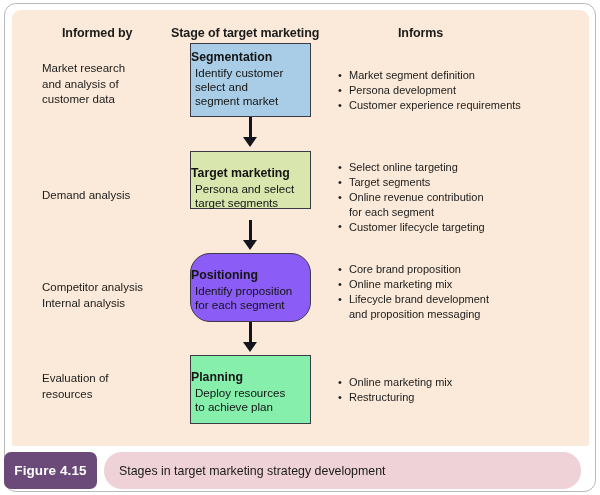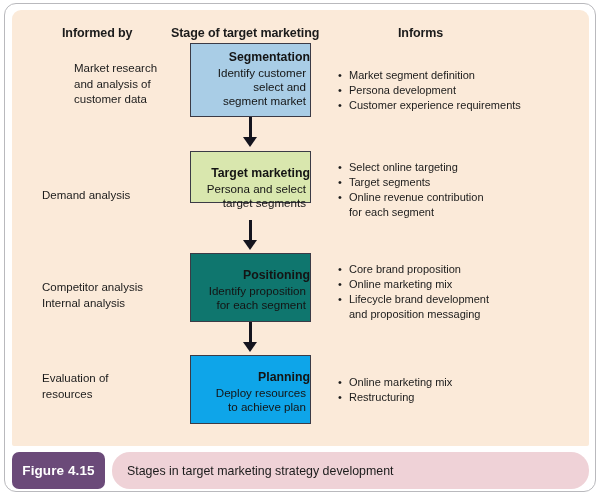--- a/index.html
+++ b/index.html
@@ -70,21 +70,21 @@
   }
   .left-text div { white-space: nowrap; }
 
   
   .stage-box {
     position: absolute;
     left: 178px;
     width: 121px;
     box-sizing: border-box;
     border: 1.4px solid #3b3b46;
-    text-align: right;
+    text-align: left;
     color: #141414;
     padding-top: 6px;
   }
   .stage-title {
     display: block;
     font-size: 12.3px;
     font-weight: bold;
     line-height: 15px;
     margin-bottom: 1px;
   }
@@ -141,21 +141,21 @@
     color: #1b1b1b;
   }
   .bullets li .cont {
     display: block;
     padding-left: 0;
   }
 
   
   .caption-row {
     position: absolute;
-    left: 12px;
+    left: 4px;
     top: 452px;
     width: 577px;
     height: 37px;
   }
   .fig-badge {
     position: absolute;
     left: 0;
     top: 0;
     width: 93px;
     height: 37px;
@@ -193,21 +193,21 @@
 
 <div id="figure-root">
   <div class="outer-frame"></div>
 
   <div class="diagram-panel">
 
     <div class="col-header" id="hdr-informed-by">Informed by</div>
     <div class="col-header" id="hdr-stage">Stage of target marketing</div>
     <div class="col-header" id="hdr-informs">Informs</div>
 
-    <div class="left-text" style="top:51px;margin-left:32px;">
+    <div class="left-text" style="top:51px;">
       <div>Market research</div>
       <div>and analysis of</div>
       <div>customer data</div>
     </div>
 
     <div class="stage-box" id="box-segmentation" style="top:33px;height:74px;background:#a9cde6;">
       <span class="stage-title">Segmentation</span>
       <span class="stage-desc">Identify customer</span>
       <span class="stage-desc">select and</span>
       <span class="stage-desc">segment market</span>
@@ -221,46 +221,47 @@
         <li><span>Market segment definition</span></li>
         <li><span>Persona development</span></li>
         <li><span>Customer experience requirements</span></li>
       </ul>
     </div>
 
     <div class="left-text" style="top:178px;">
       <div>Demand analysis</div>
     </div>
 
-    <div class="stage-box" id="box-target-marketing" style="top:141px;height:52px;background:#d9e7ae;">
+    <div class="stage-box" id="box-target-marketing" style="top:141px;height:58px;background:#d9e7ae;">
       <span class="stage-title" style="margin-top:8px;">Target marketing</span>
       <span class="stage-desc">Persona and select</span>
       <span class="stage-desc">target segments</span>
     </div>
 
     <div class="arrow" style="top:210px;height:23px;"></div>
     <div class="arrow-head" style="top:230px;"></div>
 
     <div class="bullets" style="top:142px;">
       <ul>
         <li><span>Select online targeting</span></li>
         <li><span>Target segments</span></li>
         <li>
           <span>Online revenue contribution</span>
           <span class="cont">for each segment</span>
         </li>
+        <li><span>Customer lifecycle targeting</span></li>
       </ul>
     </div>
 
     <div class="left-text" style="top:270px;">
       <div>Competitor analysis</div>
       <div>Internal analysis</div>
     </div>
 
-    <div class="stage-box" id="box-positioning" style="top:243px;height:69px;background:#0f766e;">
+    <div class="stage-box" id="box-positioning" style="top:243px;height:69px;background:#8b5cf6;border-radius:20px;">
       <span class="stage-title" style="margin-top:8px;">Positioning</span>
       <span class="stage-desc">Identify proposition</span>
       <span class="stage-desc">for each segment</span>
     </div>
 
     <div class="arrow" style="top:312px;height:23px;"></div>
     <div class="arrow-head" style="top:332px;"></div>
 
     <div class="bullets" style="top:244px;">
       <ul>
@@ -271,21 +272,21 @@
           <span class="cont">and proposition messaging</span>
         </li>
       </ul>
     </div>
 
     <div class="left-text" style="top:361px;">
       <div>Evaluation of</div>
       <div>resources</div>
     </div>
 
-    <div class="stage-box" id="box-planning" style="top:345px;height:69px;background:#0ea5e9;">
+    <div class="stage-box" id="box-planning" style="top:345px;height:69px;background:#86efac;">
       <span class="stage-title" style="margin-top:8px;">Planning</span>
       <span class="stage-desc">Deploy resources</span>
       <span class="stage-desc">to achieve plan</span>
     </div>
 
     <div class="bullets" style="top:357px;">
       <ul>
         <li><span>Online marketing mix</span></li>
         <li><span>Restructuring</span></li>
       </ul>

